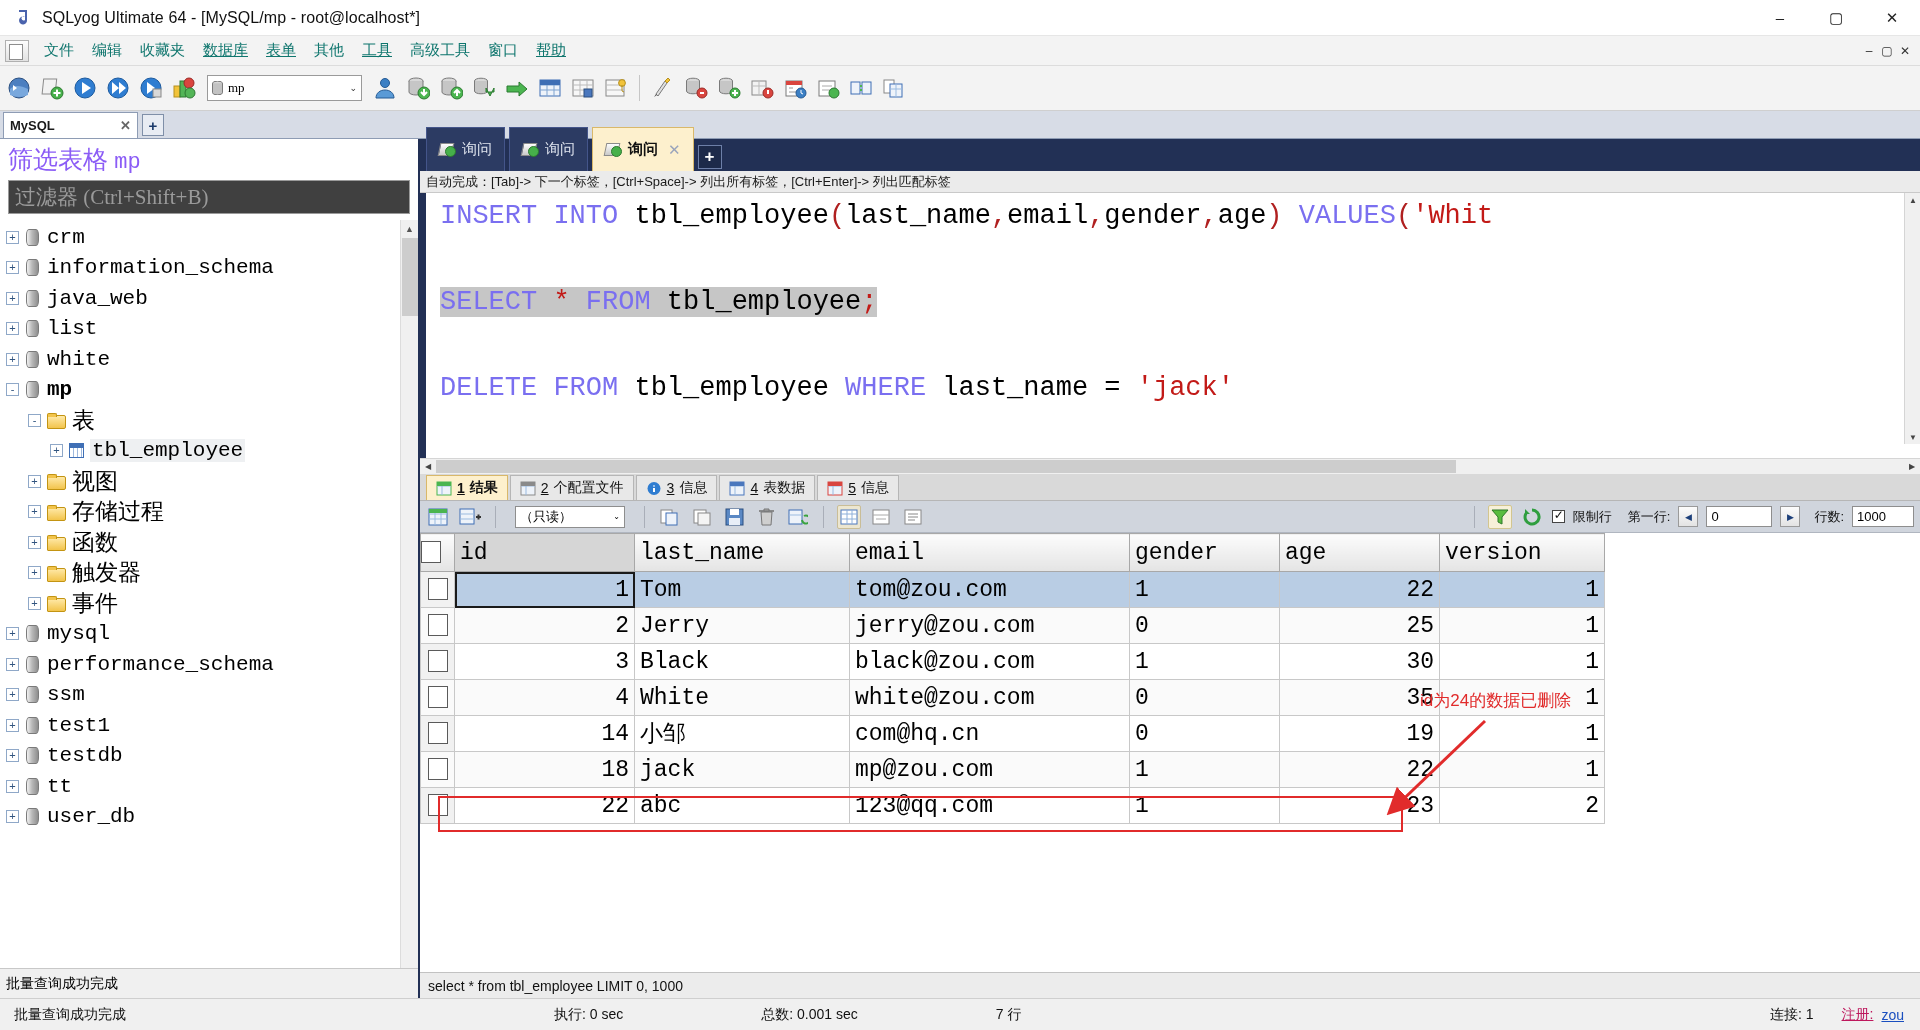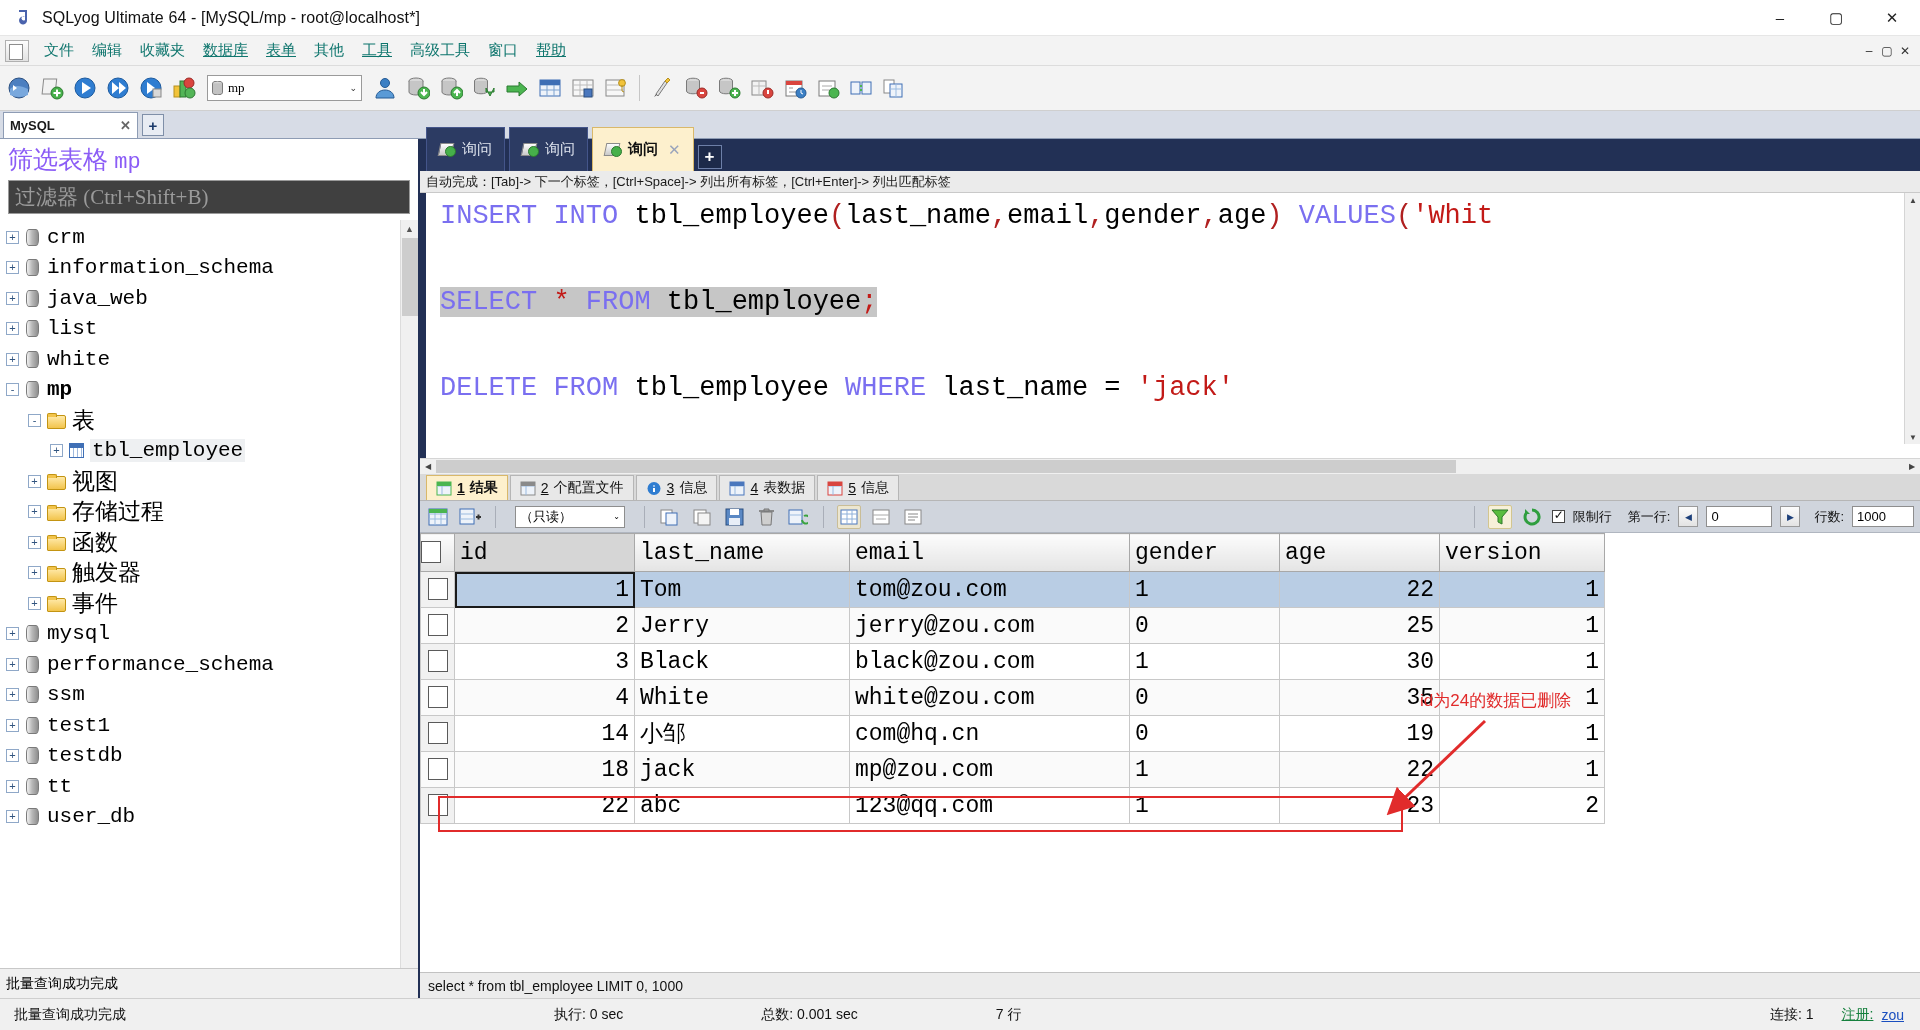--- a/index.html
+++ b/index.html
@@ -267,21 +267,21 @@
     display:flex; align-items:center; padding-left:8px; font-size:14px; color:#111;
     font-family:"Liberation Sans", sans-serif;
   }
 
   
   .statusbar {
     height:32px; flex:0 0 32px; background:#f0f0f0; border-top:1px solid #cfcfcf;
     display:flex; align-items:center; font-size:14px; color:#111;
   }
   .statusbar .sb-cell { padding:0 14px; white-space:nowrap; }
-  .statusbar .sb-link { color:#15803d; text-decoration:underline; }
+  .statusbar .sb-link { color:#be185d; text-decoration:underline; }
   .statusbar .sb-user { color:#1a4fbf; text-decoration:underline; margin-left:8px; }
 </style>
 </head>
 <body>
 
 <div class="app">
 
   <div class="titlebar">
     <div class="app-icon">
       <svg width="22" height="22" viewBox="0 0 22 22">

